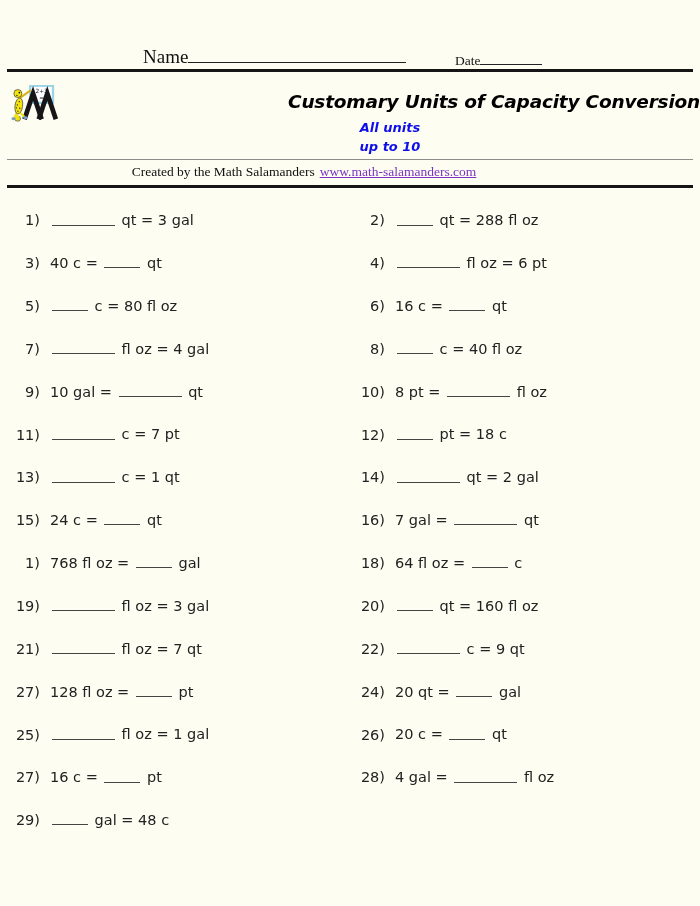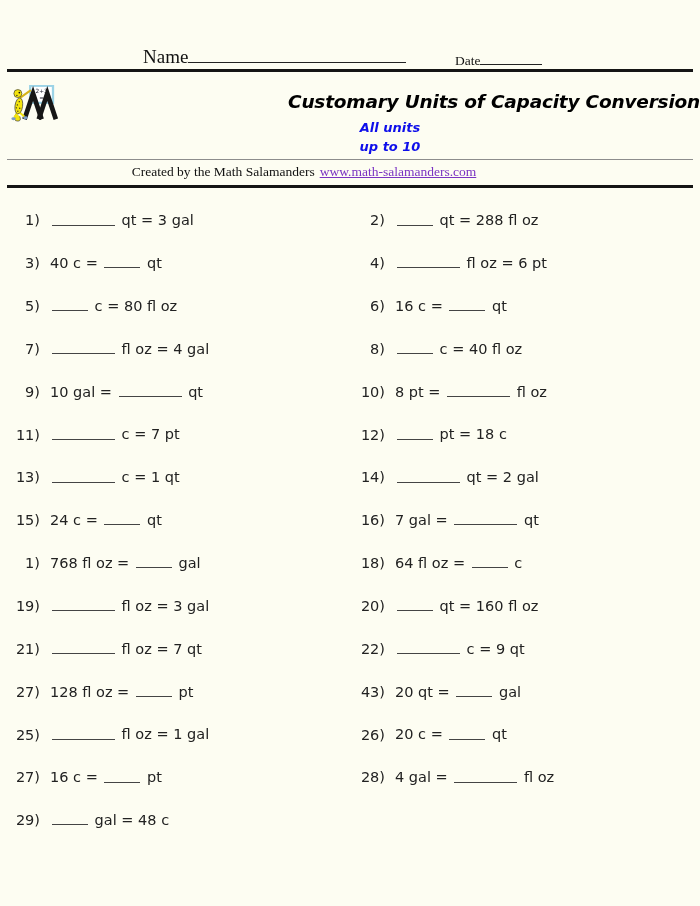--- a/index.html
+++ b/index.html
@@ -194,21 +194,21 @@
       </div>
       <div class="problem">
         <span class="pnum">22)</span>
         <span class="ptext"><span class="blank long"></span> c = 9 qt</span>
       </div>
       <div class="problem">
         <span class="pnum">27)</span>
         <span class="ptext">128 fl oz = <span class="blank short"></span> pt</span>
       </div>
       <div class="problem">
-        <span class="pnum">43)</span>
+        <span class="pnum">24)</span>
         <span class="ptext">20 qt = <span class="blank short"></span> gal</span>
       </div>
       <div class="problem">
         <span class="pnum">25)</span>
         <span class="ptext"><span class="blank long"></span> fl oz = 1 gal</span>
       </div>
       <div class="problem">
         <span class="pnum">26)</span>
         <span class="ptext">20 c = <span class="blank short"></span> qt</span>
       </div>

